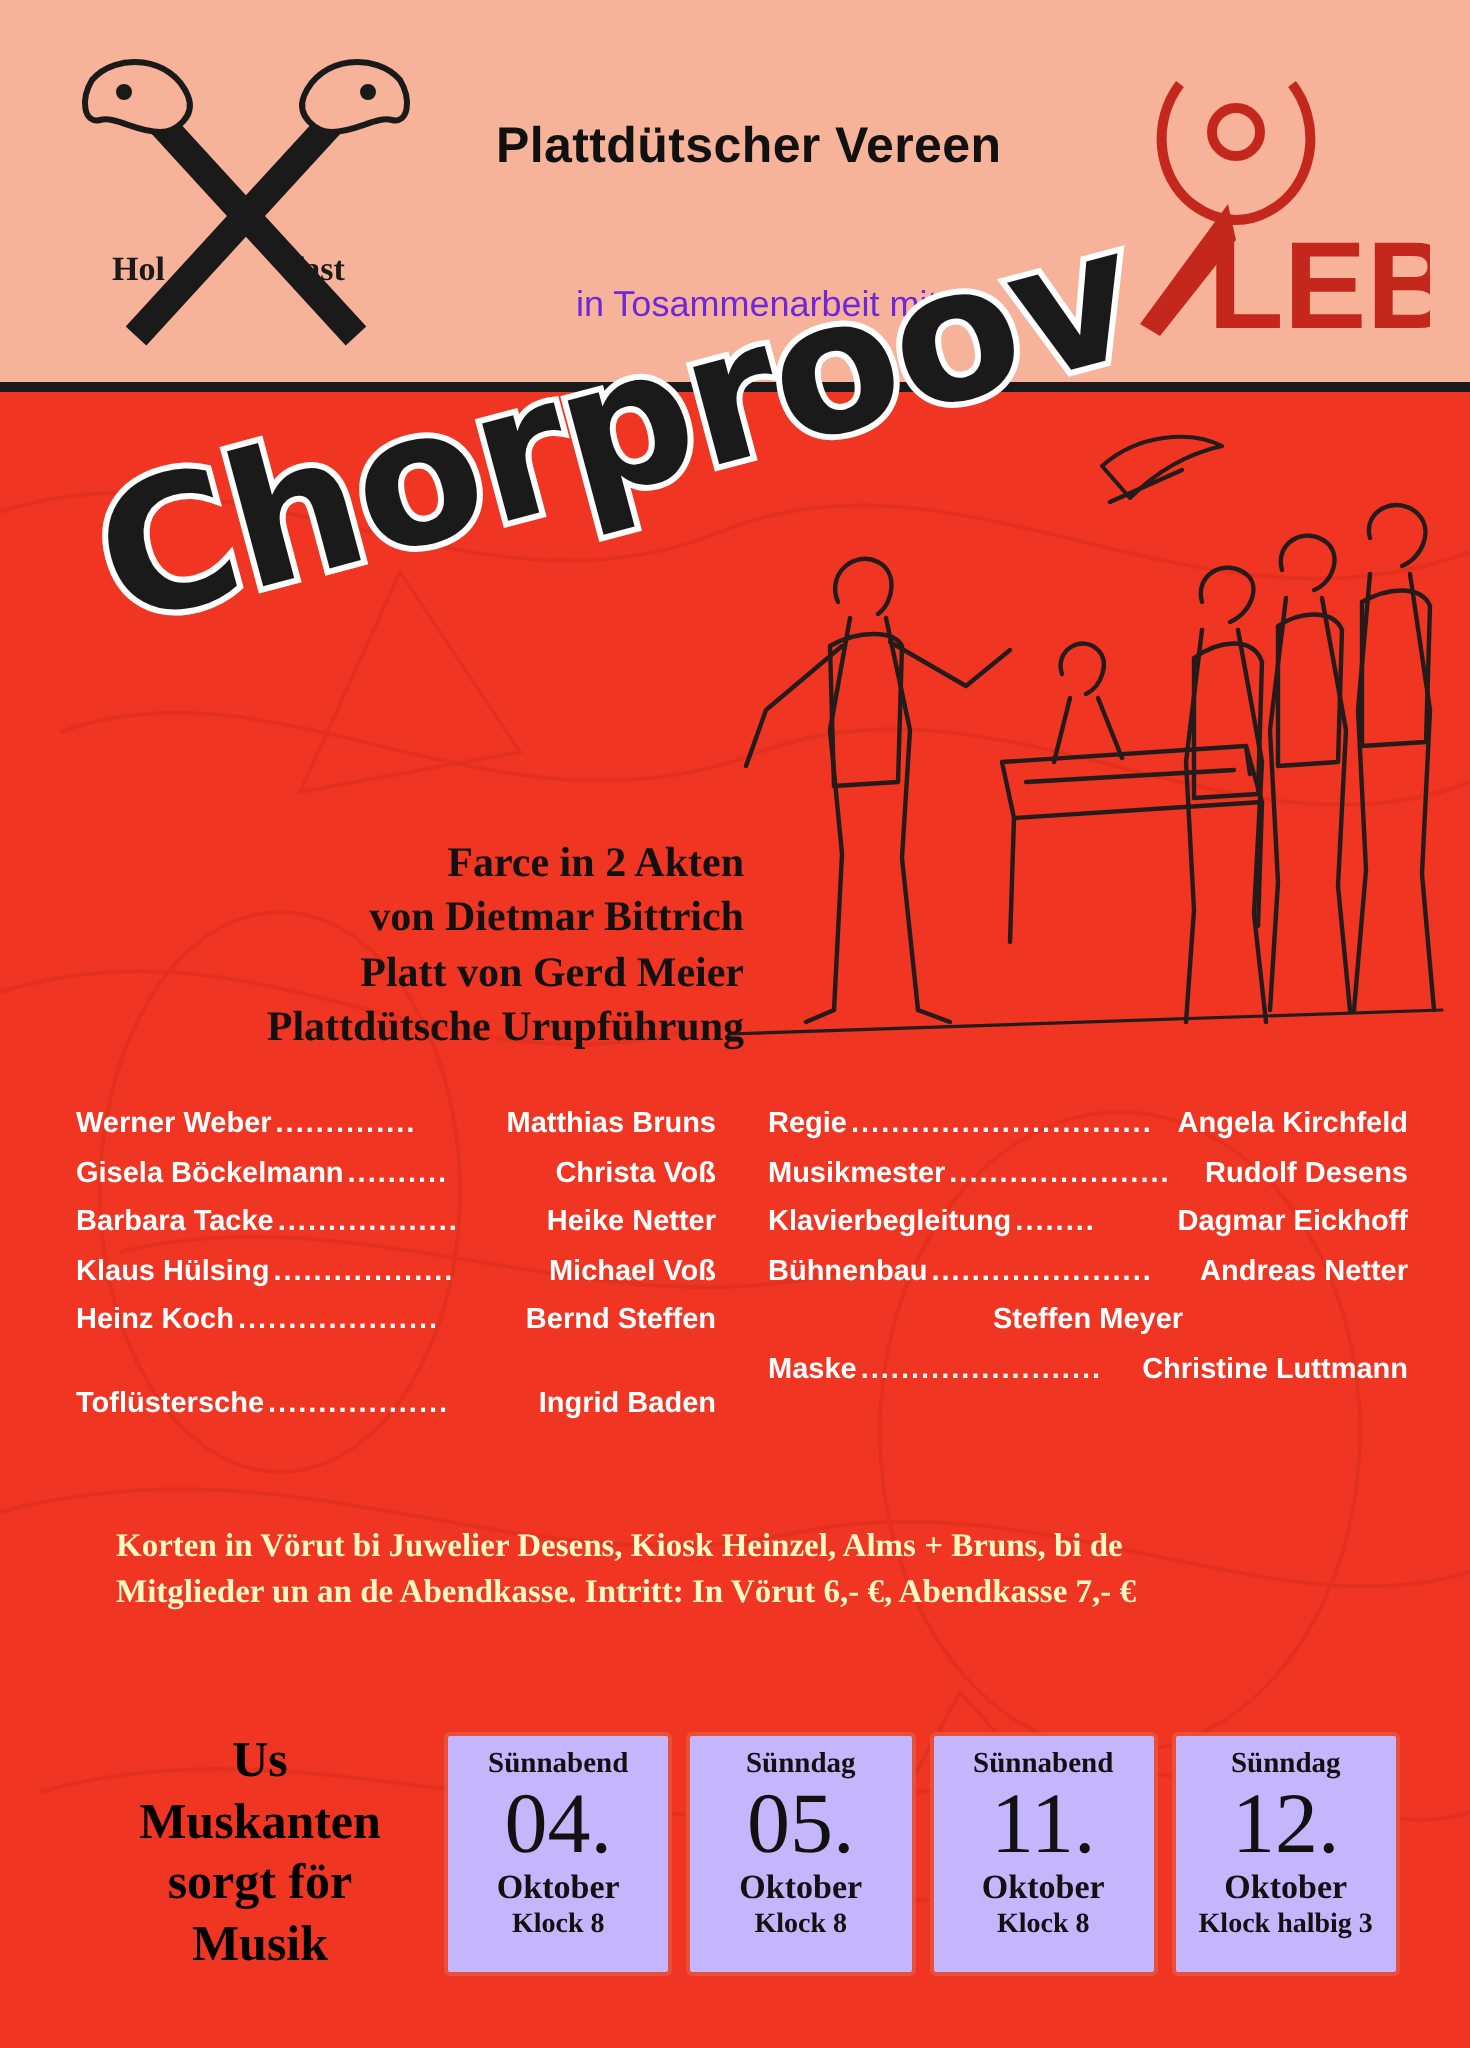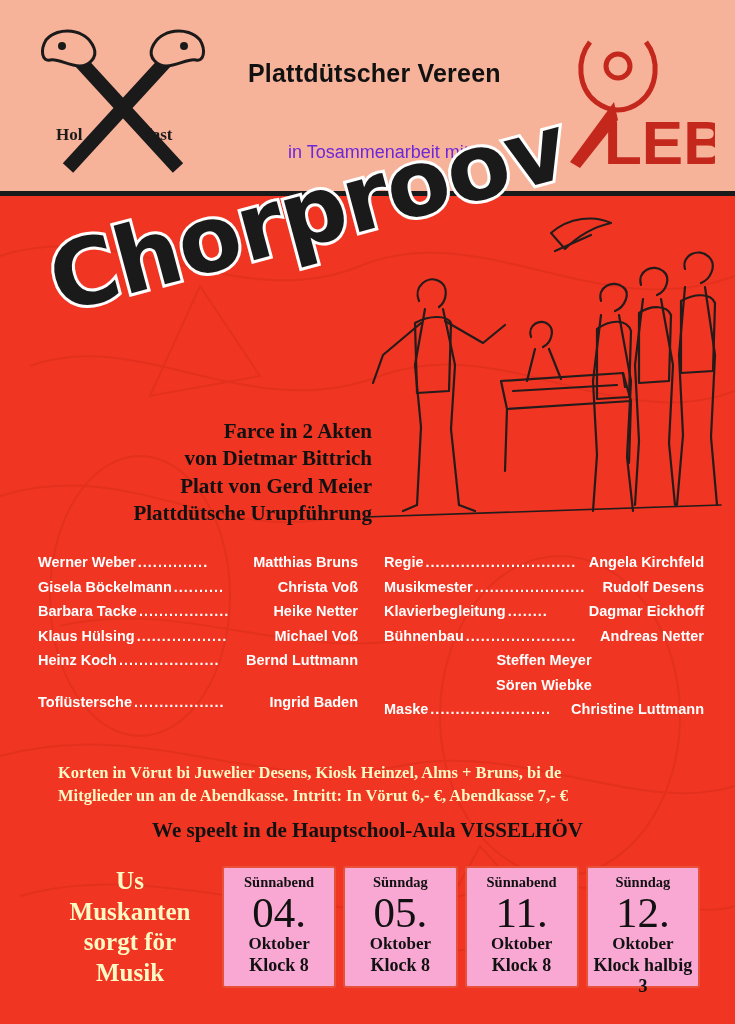--- a/index.html
+++ b/index.html
@@ -174,38 +174,38 @@
     font-size: 21px;
   }
 
   
   .musicians {
     position: absolute;
     left: 40px;
     top: 866px;
     width: 180px;
     text-align: center;
-    color: #fef9c3;
+    color: #000000;
     font-family: "Liberation Serif", serif;
     font-weight: bold;
     font-size: 25px;
     line-height: 1.22;
   }
   .dates {
     position: absolute;
     left: 222px;
     top: 866px;
     width: 478px;
     height: 122px;
     display: flex;
     gap: 7px;
   }
   .date-card {
     flex: 1 1 0;
-    background: #f9a8d4;
+    background: #c4b5fd;
     border: 2px solid #e8503a;
     border-radius: 3px;
     text-align: center;
     color: #111;
     padding-top: 6px;
     box-sizing: border-box;
   }
   .date-day {
     font-size: 14.5px;
     font-weight: bold;
@@ -217,21 +217,21 @@
     font-family: "Liberation Serif", serif;
     line-height: 1.02;
   }
   .date-month {
     font-size: 17px;
     font-weight: bold;
     font-family: "Liberation Serif", serif;
     line-height: 1.1;
   }
   .date-time {
-    font-size: 18px;
+    font-size: 14px;
     font-weight: bold;
     font-family: "Liberation Serif", serif;
     margin-top: 1px;
   }
 </style>
 </head>
 <body>
 
 <div class="poster">
 
@@ -358,21 +358,21 @@
         <span class="who">Heike Netter</span>
       </div>
       <div class="cast-row">
         <span class="role">Klaus Hülsing</span>
         <span class="dots">..................</span>
         <span class="who">Michael Voß</span>
       </div>
       <div class="cast-row">
         <span class="role">Heinz Koch</span>
         <span class="dots">....................</span>
-        <span class="who">Bernd Luttmann</span>
+        <span class="who">Bernd Steffen</span>
       </div>
       <div class="cast-gap"></div>
       <div class="cast-row">
         <span class="role">Toflüstersche</span>
         <span class="dots">..................</span>
         <span class="who">Ingrid Baden</span>
       </div>
     </div>
 
     <div class="cast-col">
@@ -392,37 +392,33 @@
         <span class="who">Dagmar Eickhoff</span>
       </div>
       <div class="cast-row">
         <span class="role">Bühnenbau</span>
         <span class="dots">......................</span>
         <span class="who">Andreas Netter</span>
       </div>
       <div class="cast-row cont">
         <span class="who">Steffen Meyer</span>
       </div>
-      <div class="cast-row cont">
-        <span class="who">Sören Wiebke</span>
-      </div>
       <div class="cast-row">
         <span class="role">Maske</span>
         <span class="dots">........................</span>
         <span class="who">Christine Luttmann</span>
       </div>
     </div>
   </div>
 
   <div class="info">
     <div>Korten in Vörut bi Juwelier Desens, Kiosk Heinzel, Alms + Bruns, bi de</div>
     <div>Mitglieder un an de Abendkasse. Intritt: In Vörut 6,- €, Abendkasse 7,- €</div>
   </div>
 
-  <div class="venue">We speelt in de Hauptschool-Aula VISSELHÖV</div>
 
   <div class="musicians">
     <div>Us</div>
     <div>Muskanten</div>
     <div>sorgt för</div>
     <div>Musik</div>
   </div>
 
   <div class="dates">
     <div class="date-card">

